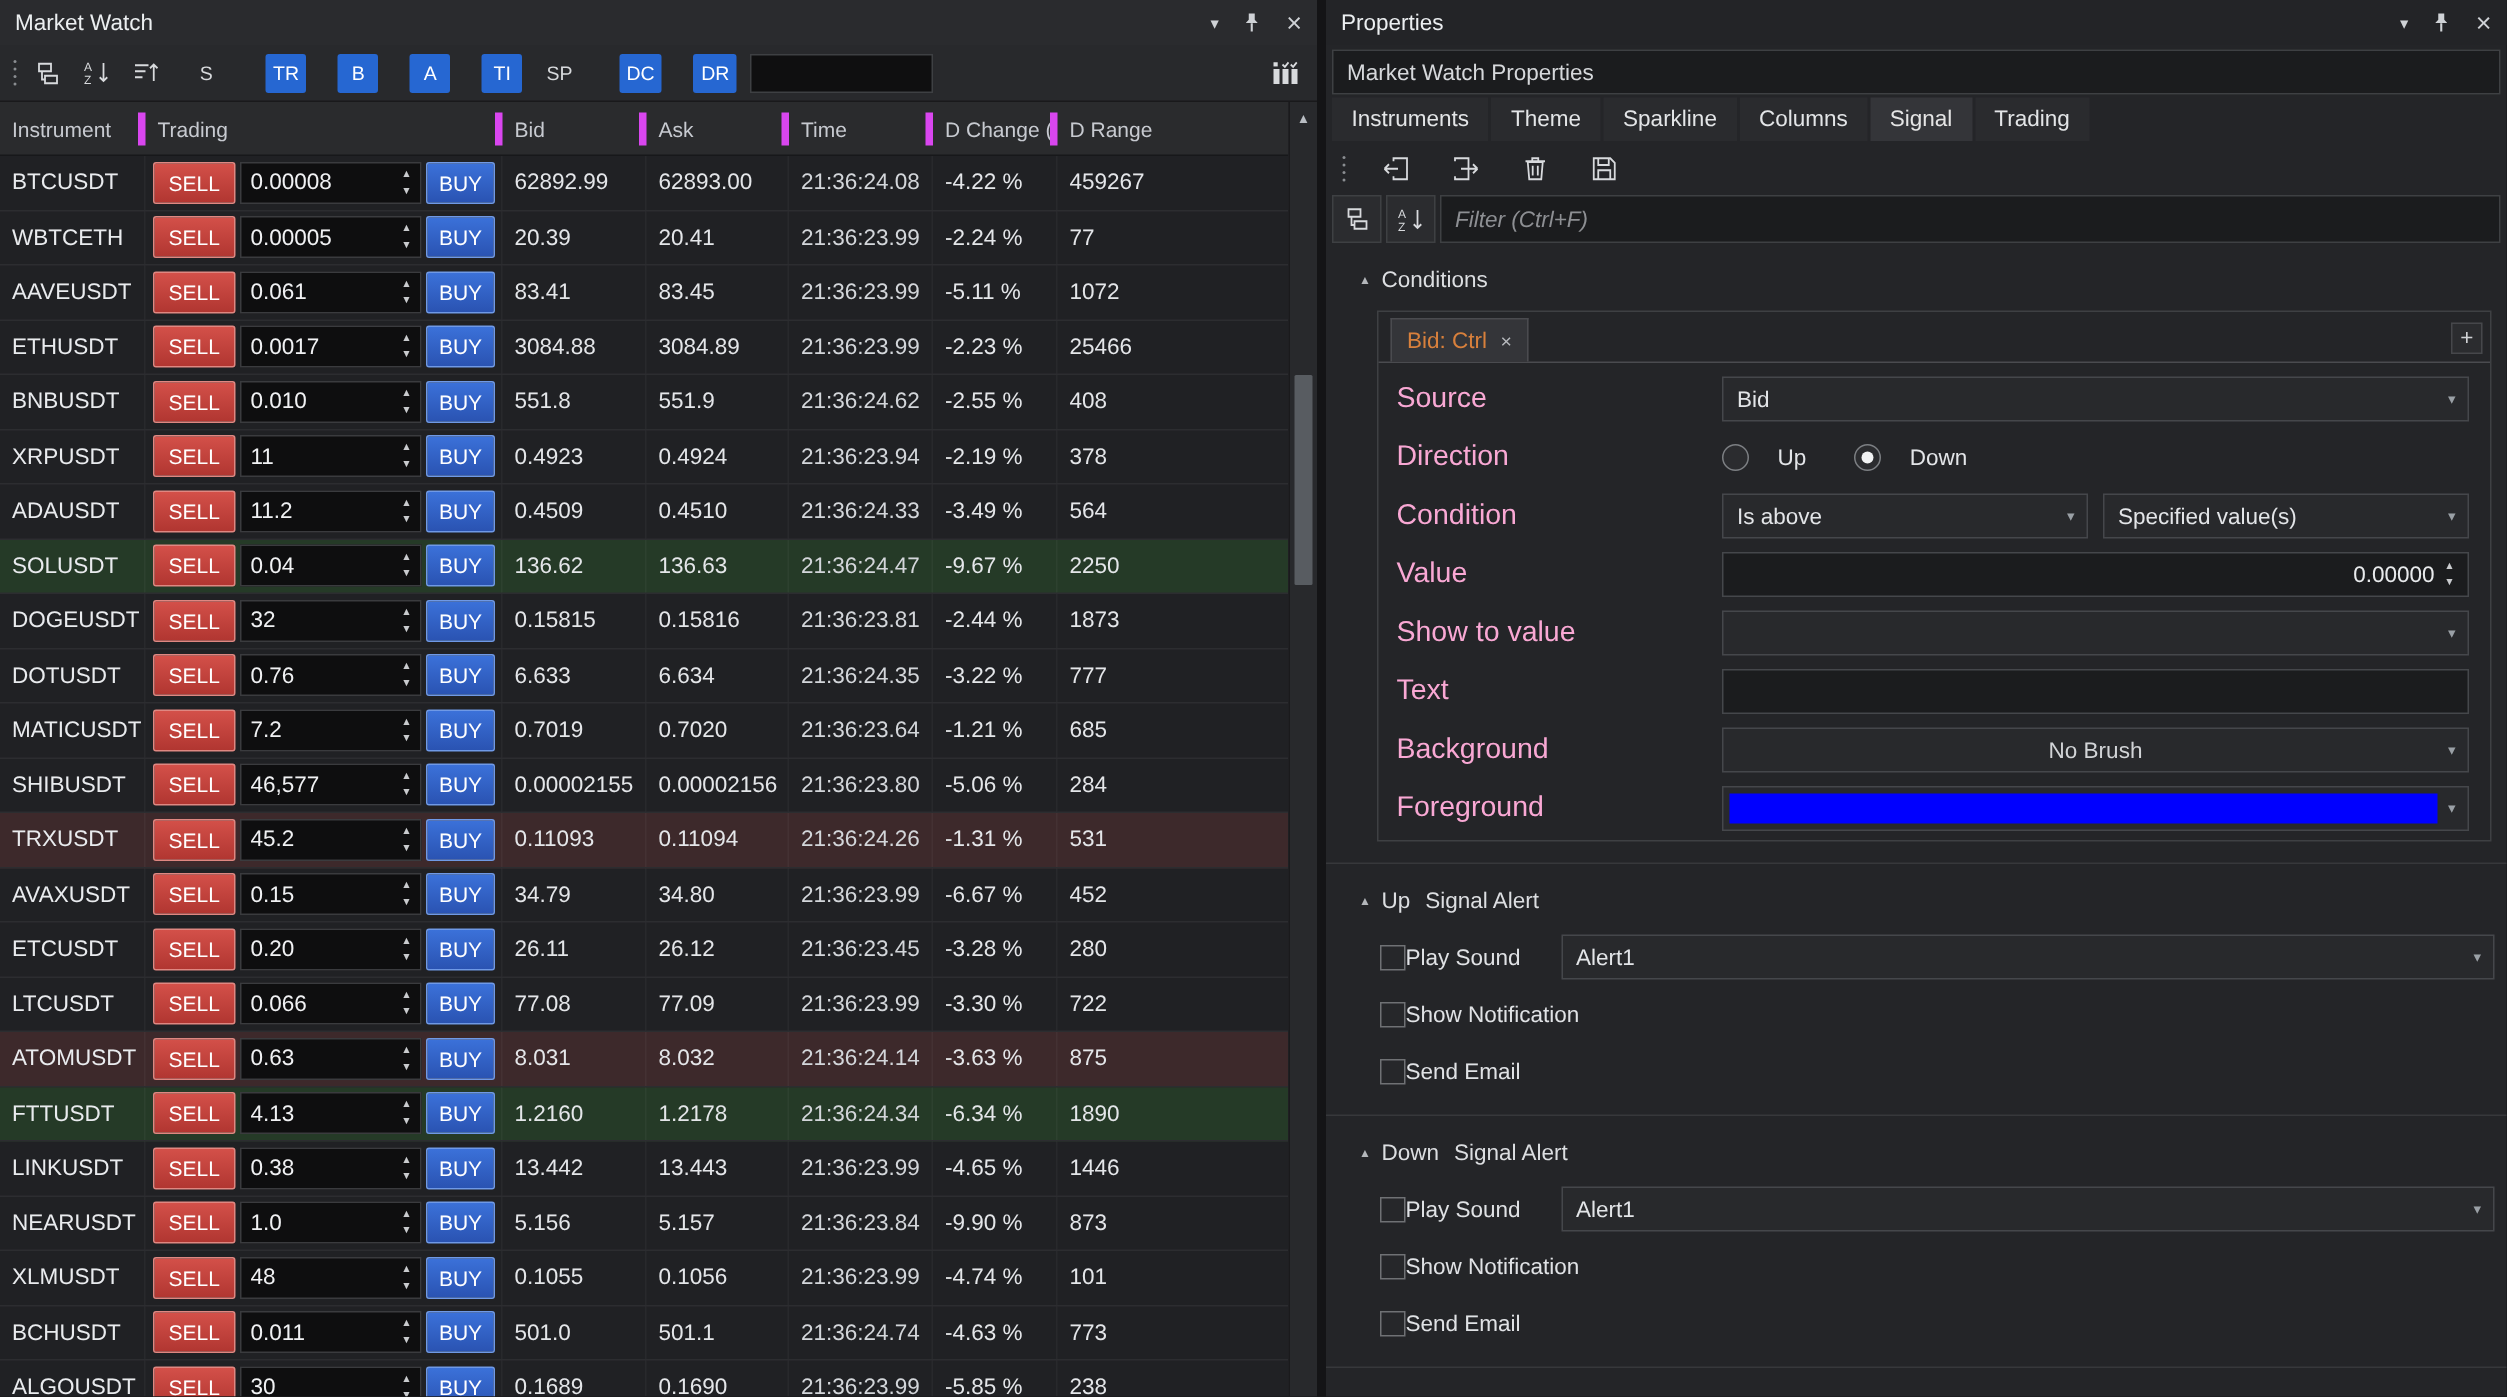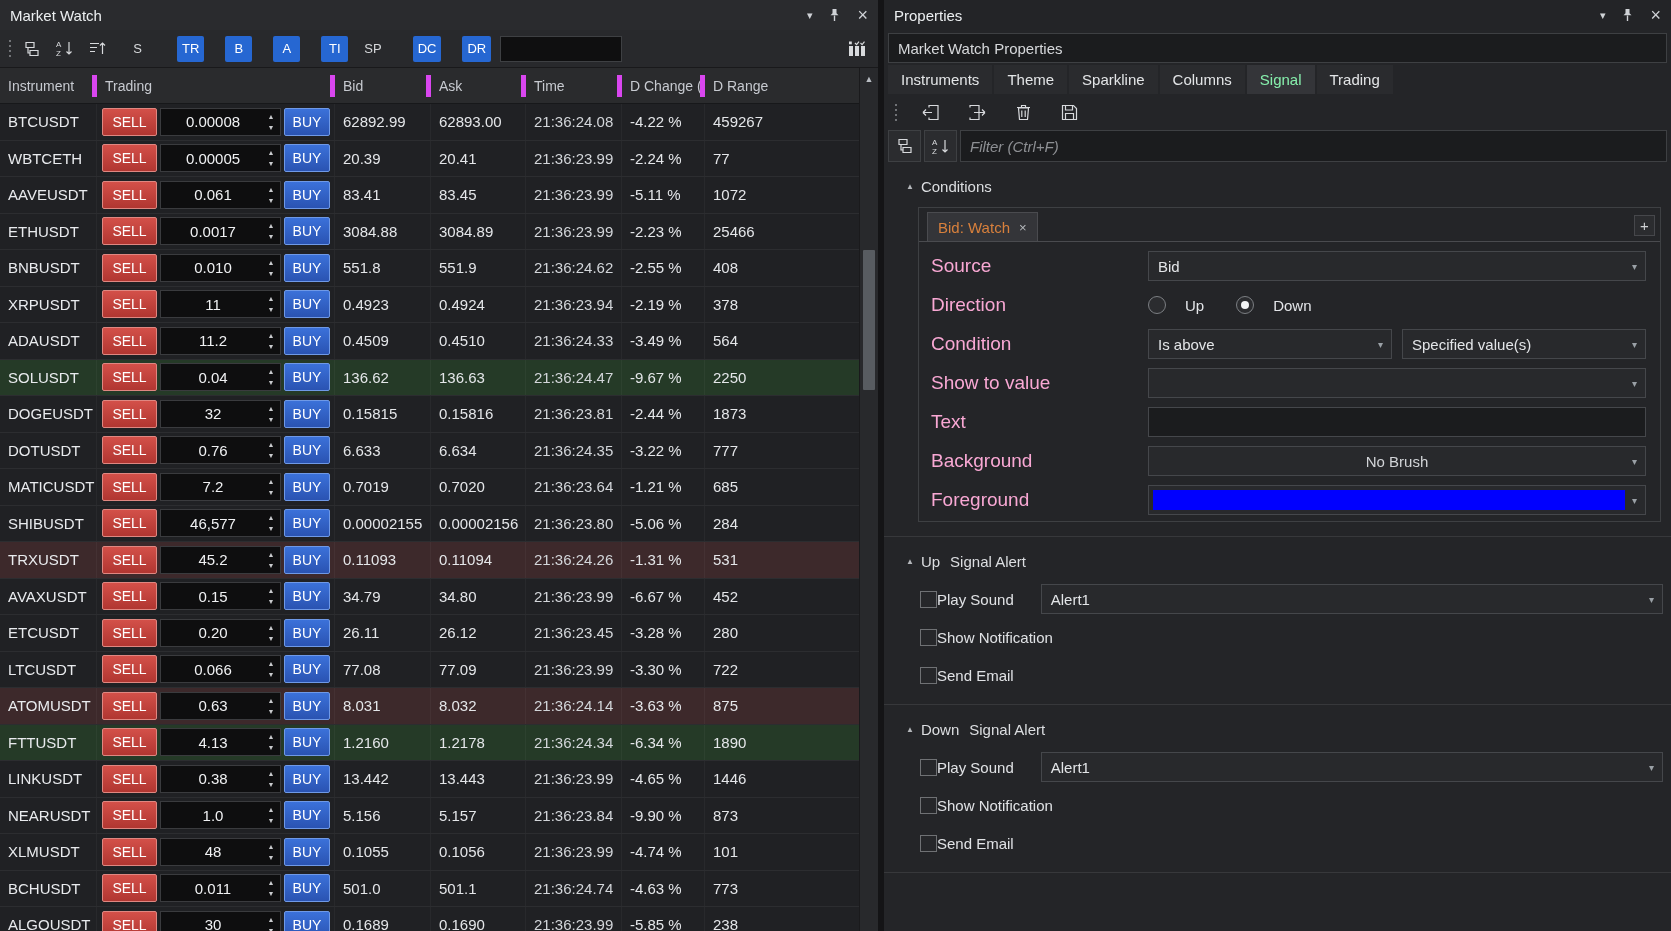--- a/index.html
+++ b/index.html
@@ -54,40 +54,40 @@
   .c-inst { width:97px; color:#e9ebee; }
   .c-trading { width:238px; gap:3px; padding:0 4px 0 5px !important; }
   .c-bid{width:96px} .c-ask{width:95px} .c-time{width:96px; color:#d3d6da;} .c-chg{width:83px}
   .c-rng{flex:1; border-right:none !important;}
   .sell,.buy { height:28px; border-radius:2px; color:#fff; font-size:14px; font-family:inherit;
     display:flex; align-items:center; justify-content:center; cursor:pointer; }
   .sell { width:55px; background:linear-gradient(#d35049,#b13631); border:1px solid #df8781; }
   .buy  { width:46px; background:linear-gradient(#3b71d9,#2a53b2); border:1px solid #6f99e6; }
   .qty { flex:1; height:28px; background:#0e0e0f; border:1px solid #3a3b3e; display:flex;
     align-items:center; padding:0 3px 0 6px; }
-  .qv { flex:1; text-align:center; padding-right:6px; color:#f0f1f3; }
+  .qv { flex:1; text-align:left; padding-right:6px; color:#f0f1f3; }
   .spin { width:12px; display:flex; flex-direction:column; align-items:center; gap:4px;
     color:#c9cbce; font-size:7px; line-height:1; cursor:pointer; }
 
   
   .vscroll { width:19px; flex:none; background:#28292c; border-left:1px solid #1a1a1c;
     position:relative; margin-top:0; }
   .vscroll .sb-up { position:absolute; top:6px; left:0; width:100%; text-align:center;
     color:#b9bdc3; font-size:9px; cursor:pointer; }
   .vscroll .sb-thumb { position:absolute; top:182px; left:3px; width:12px; height:140px;
     background:#585c61; border-radius:1px; cursor:pointer; }
 
   
   .mwp-box { margin:3px 4px 0 4px; height:30px; flex:none; background:#1b1c1e;
     border:1px solid #3e4043; display:flex; align-items:center; padding:0 9px;
     color:#d6d8db; font-size:15px; }
   .ptabs { display:flex; gap:2px; margin:2px 0 0 4px; height:29px; flex:none; }
   .ptab { padding:0 13px; display:flex; align-items:center; font-size:15px; color:#e3e5e7;
     background:#2a2b2e; cursor:pointer; white-space:nowrap; }
-  .ptab.active { background:#343539; color:#86efac; }
+  .ptab.active { background:#343539; color:#e5e5e5; }
   .ptoolbar { height:36px; flex:none; display:flex; align-items:center; gap:16px; padding:0 8px; }
   .filter-row { display:flex; gap:3px; margin:0 4px; height:32px; flex:none; }
   .sq-btn { width:33px; height:32px; background:#2b2c2f; border:1px solid #3e4043;
     display:flex; align-items:center; justify-content:center; cursor:pointer; }
   .filter-input { flex:1; background:#1b1c1e; border:1px solid #3e4043; color:#8d8f93;
     font-style:italic; font-size:15px; display:flex; align-items:center; padding:0 9px; }
 
   .group-hdr { display:flex; align-items:center; margin:16px 0 6px 22px; color:#dcdee1;
     font-size:15px; flex:none; }
   .group-hdr .tri { font-size:8px; color:#b4b7bb; margin-right:7px; }
@@ -737,21 +737,21 @@
   </div>
 
   <div class="group-hdr">
     <span class="tri">▲</span>
     <span>Conditions</span>
   </div>
 
   <div class="cond-box">
     <div class="cond-tabstrip">
       <div class="cond-tab">
-        <span>Bid: Watch</span>
+        <span>Bid: Ctrl</span>
         <span class="tx">×</span>
       </div>
       <button class="cond-add">+</button>
     </div>
 
     <div class="cond-row">
       <span class="cond-label">Source</span>
       <div class="cond-field">
         <div class="dd grow">
           <span>Bid</span>
@@ -781,20 +781,32 @@
           <span>Is above</span>
           <span class="caret">▾</span>
         </div>
         <div class="dd" style="flex:1;">
           <span>Specified value(s)</span>
           <span class="caret">▾</span>
         </div>
       </div>
     </div>
 
+    <div class="cond-row">
+      <span class="cond-label">Value</span>
+      <div class="cond-field">
+        <div class="inputbox">
+          <span class="val">0.00000</span>
+          <span class="spin">
+            <span>▲</span>
+            <span>▼</span>
+          </span>
+        </div>
+      </div>
+    </div>
 
     <div class="cond-row">
       <span class="cond-label">Show to value</span>
       <div class="cond-field">
         <div class="dd grow">
           <span></span>
           <span class="caret">▾</span>
         </div>
       </div>
     </div>

